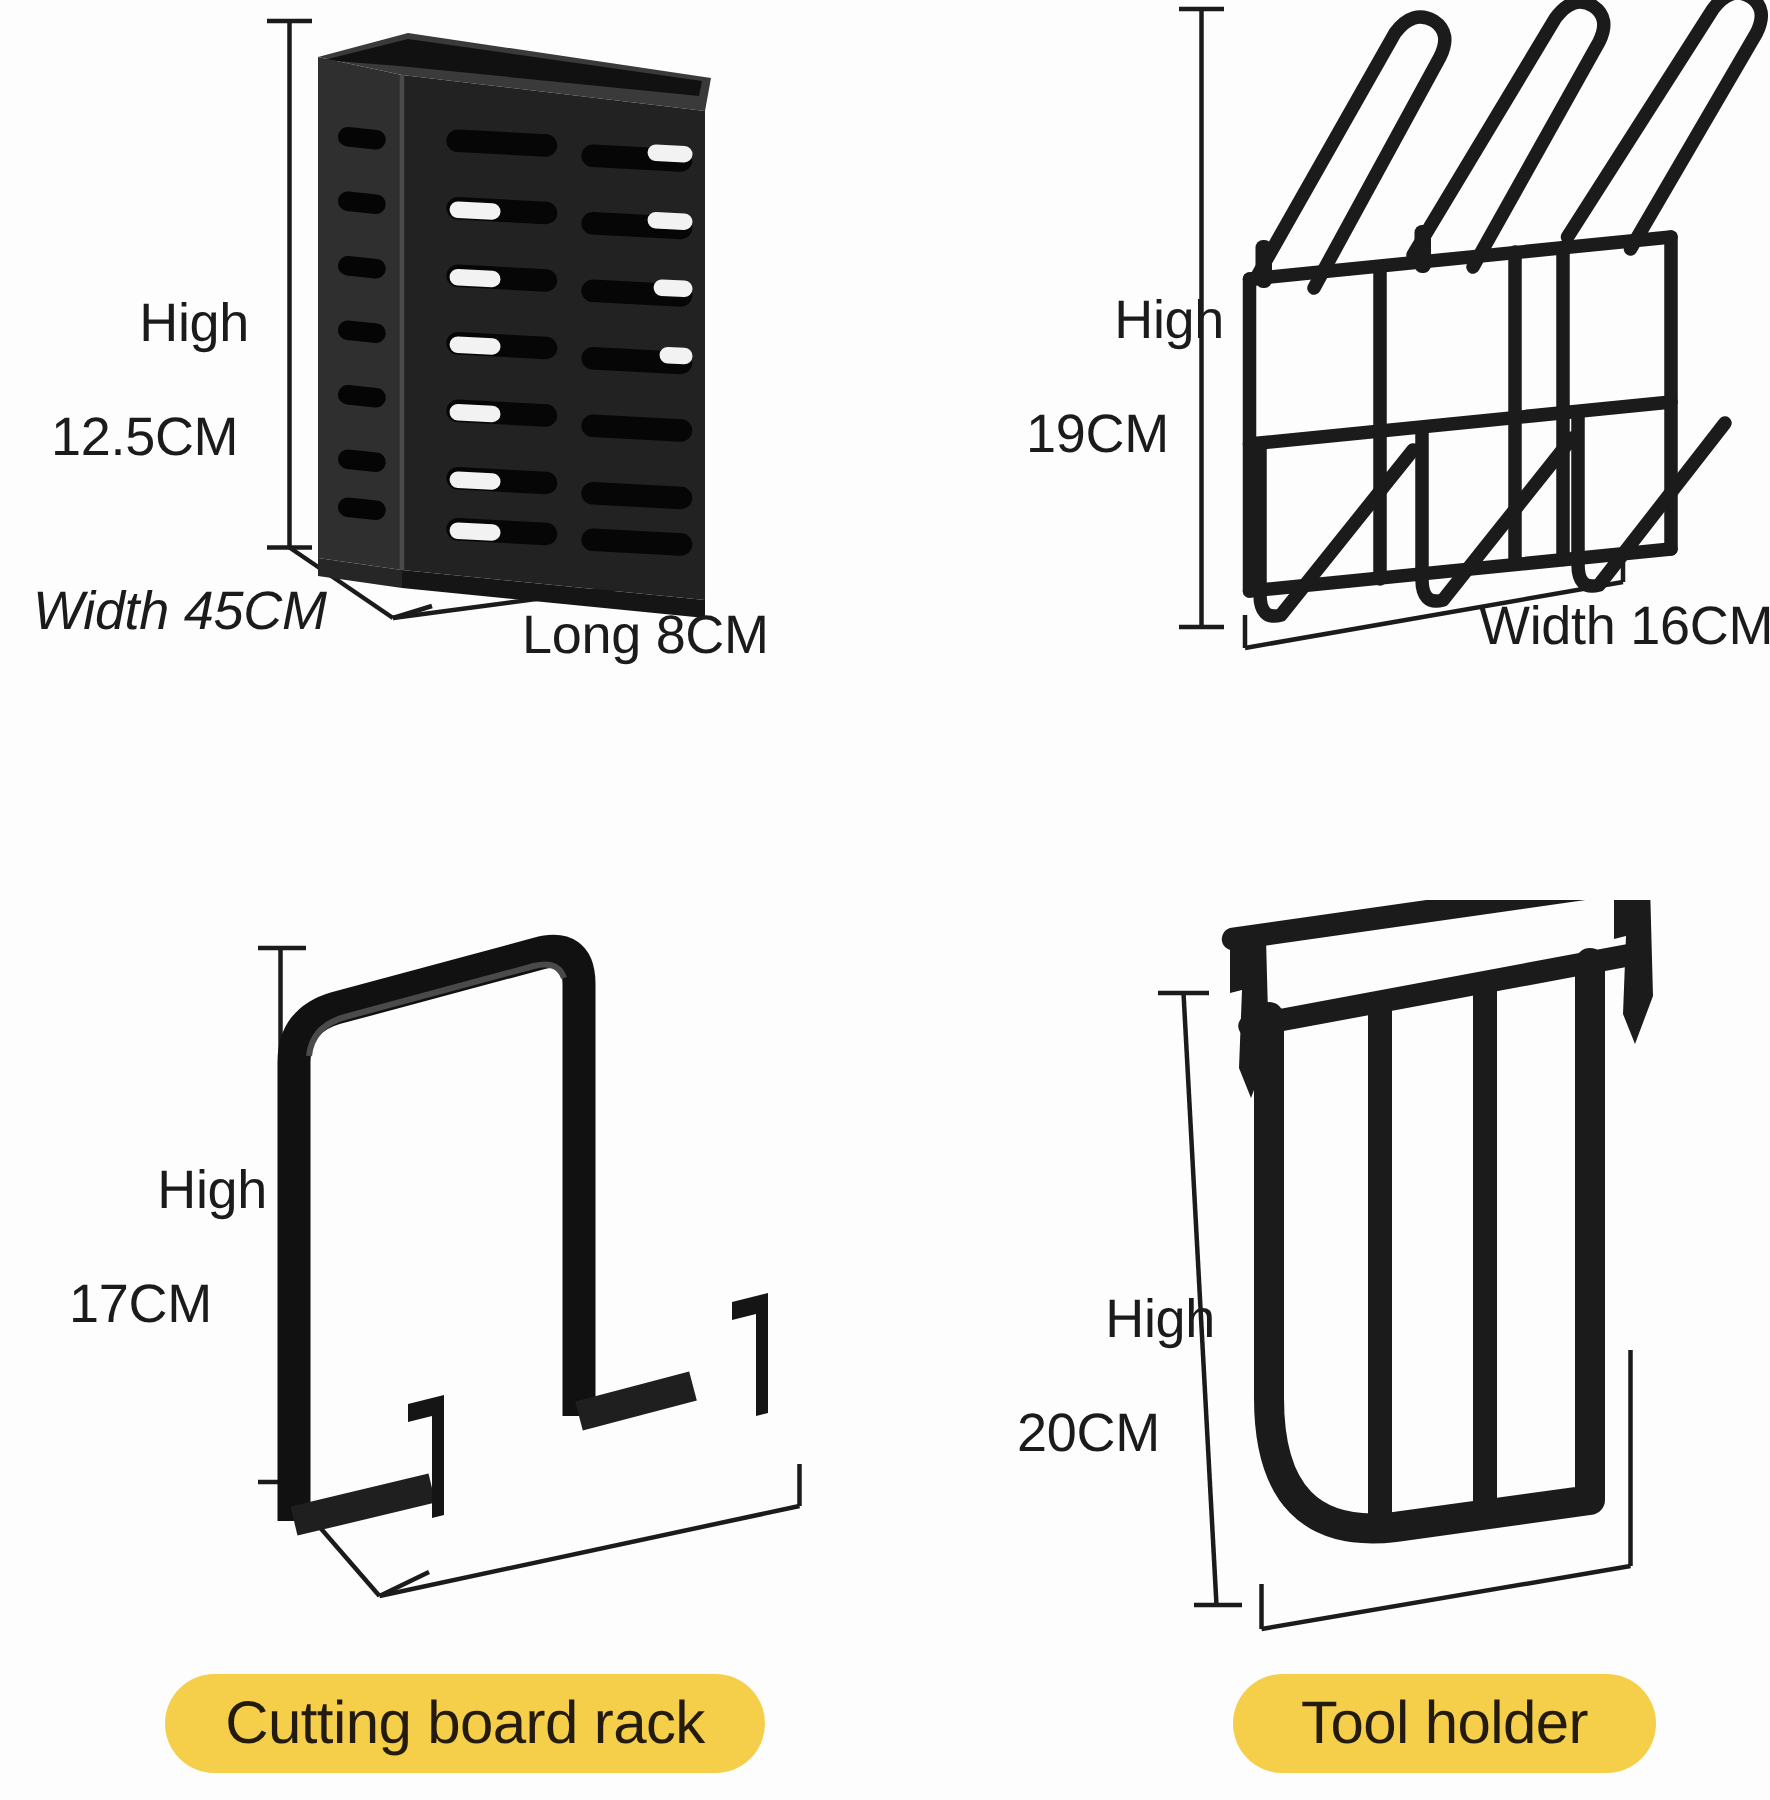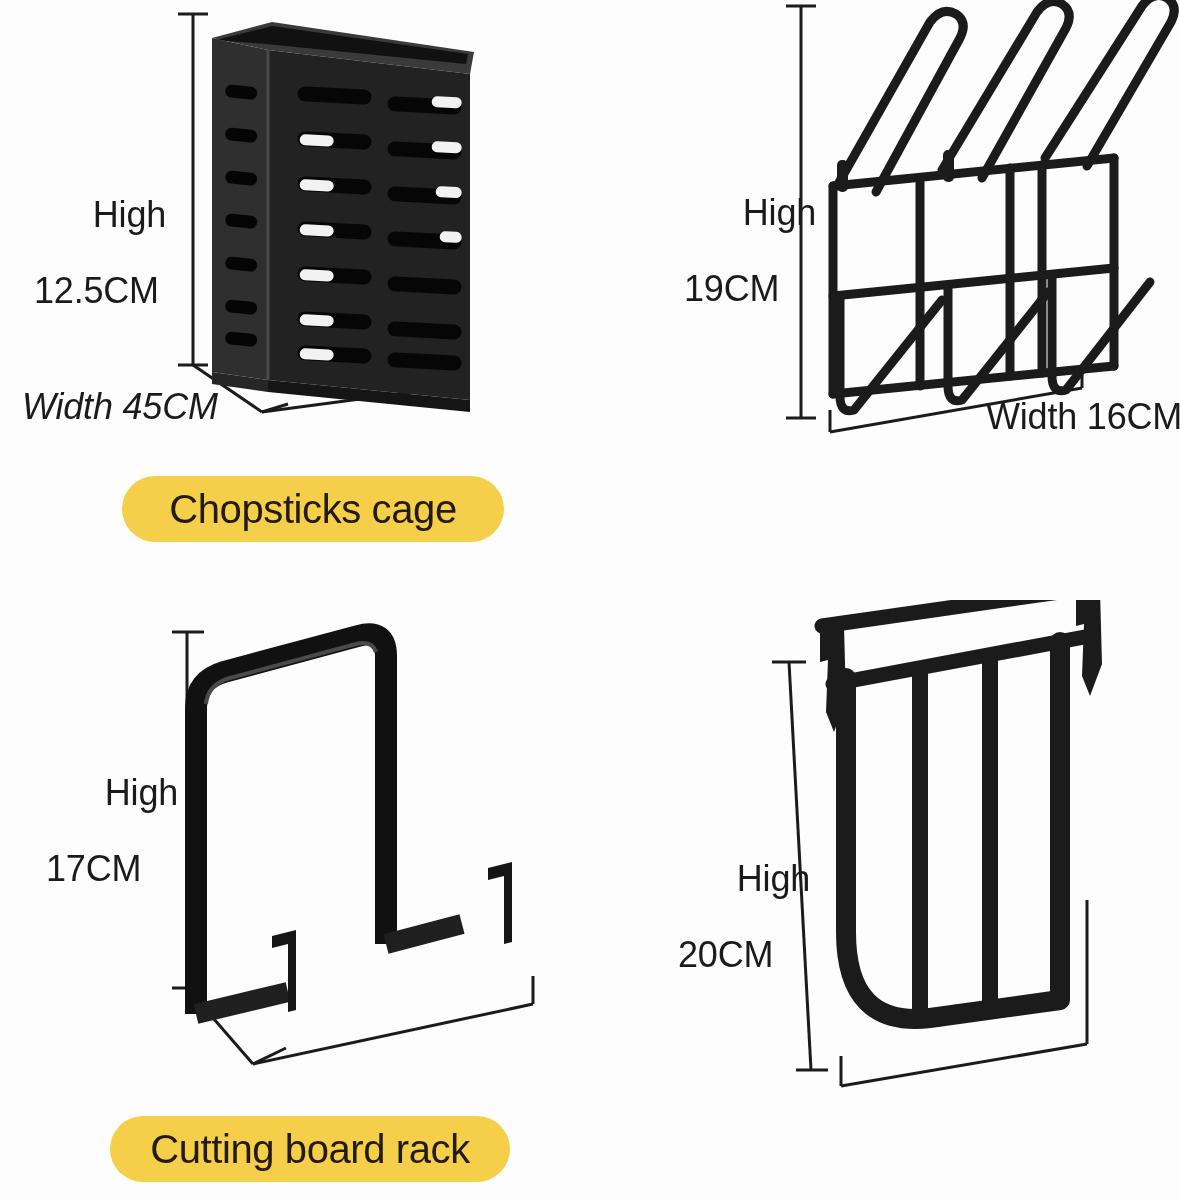--- a/index.html
+++ b/index.html
@@ -156,24 +156,22 @@
       </svg>
     </div>
 
     <div class="dim" style="left:34px; top:158px;">
       <span>High</span>
       <span class="l2">12.5CM</span>
     </div>
 
     <div class="dim" style="left:22px; top:388px;font-style:italic;">Width 45CM</div>
 
-
-    <div class="pill" style="left:122px; top:476px; width:382px;">
-      <span>Chopsticks cage</span>
-    </div>
+    <div class="dim" style="left:348px; top:404px;">Long 8CM</div>
+
   </div>
 
   <div class="quad q-tr">
     <div class="stage">
       <svg width="590" height="600" viewBox="0 0 590 600" xmlns="http://www.w3.org/2000/svg">
 
         <g stroke="#1b1b1b" stroke-width="3" fill="none">
           <path d="M196 6 L226 6"></path>
           <path d="M211 6 L211 418"></path>
           <path d="M196 418 L226 418"></path>
@@ -312,15 +310,18 @@
         </g>
       </svg>
     </div>
 
     <div class="dim" style="left:88px; top:222px;">
       <span>High</span>
       <span class="l2">20CM</span>
     </div>
 
 
+    <div class="pill" style="left:232px; top:516px; width:282px;">
+      <span>Tool holder</span>
+    </div>
   </div>
 
 </div>
 
 </body></html>

